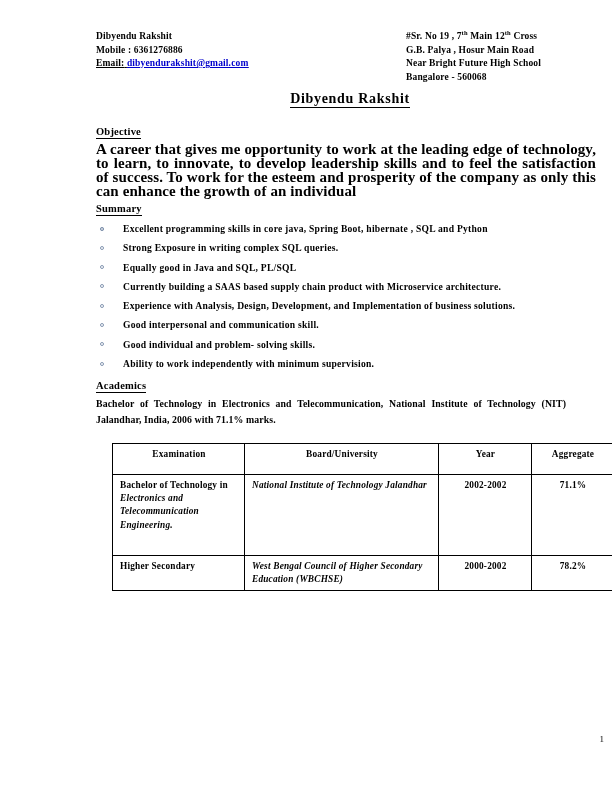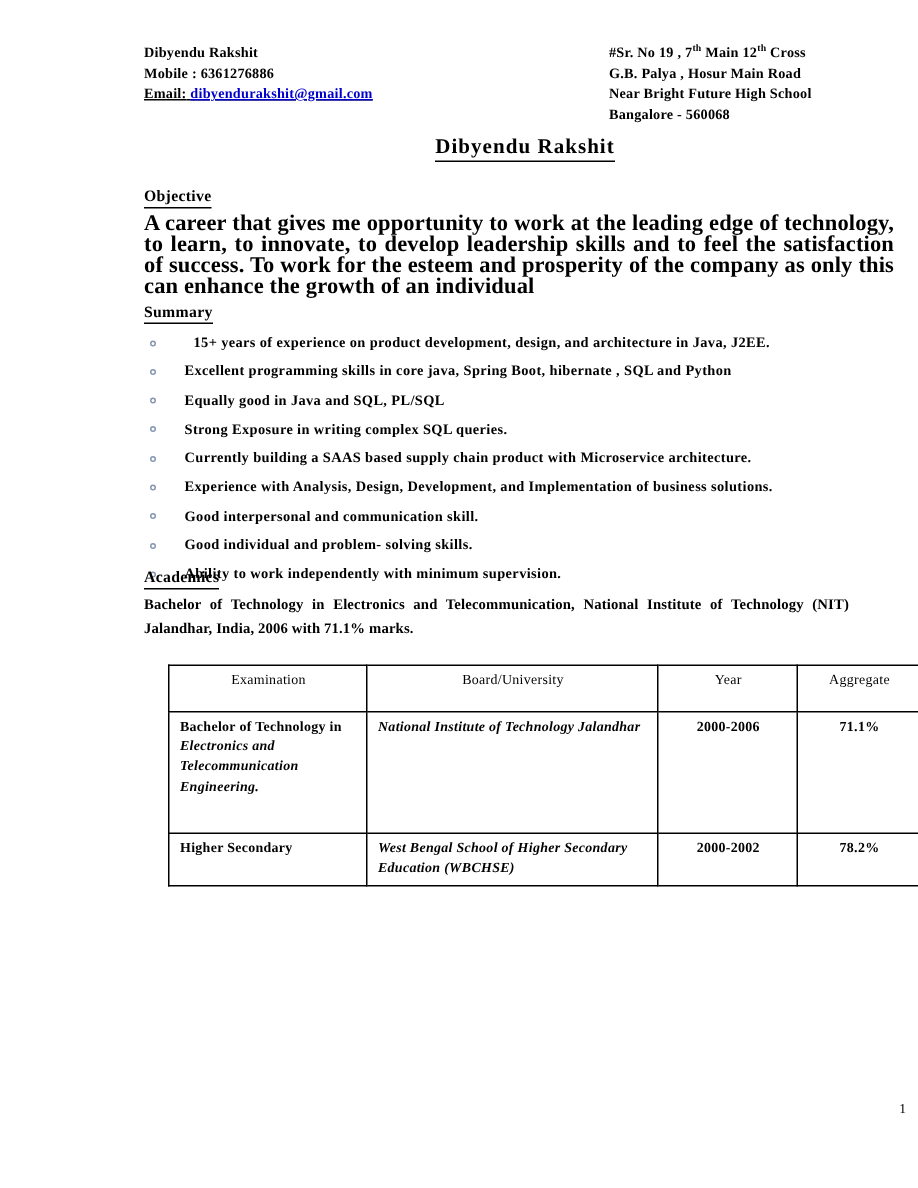--- a/index.html
+++ b/index.html
@@ -151,21 +151,21 @@
   .edu-table td, .edu-table th {
     border: 1px solid #000;
     vertical-align: top;
     padding: 4px 6px 4px 7px;
     font-size: 9.3px;
     line-height: 13.2px;
     letter-spacing: 0.2px;
   }
   .edu-table th {
     text-align: center;
-    font-weight: normal;
+    font-weight: bold;
     height: 22px;
     vertical-align: top;
     padding-top: 4px;
   }
   .col-exam   { width: 118px; }
   .col-board  { width: 180px; }
   .col-year   { width: 79px;  }
   .col-agg    { width: 68px;  }
 
   .cell-exam { font-weight: bold; }
@@ -218,24 +218,24 @@
 
   <div class="section-heading" style="top:126px;">
     <span>Objective</span>
   </div>
   <div class="objective-body">A career that gives me opportunity to work at the leading edge of technology, to learn, to innovate, to develop leadership skills and to feel the satisfaction of success. To work for the esteem and prosperity of the company as only this can enhance the growth of an individual</div>
 
   <div class="section-heading" style="top:203px;">
     <span>Summary</span>
   </div>
   <ul class="summary-list">
-    <li class="indent-extra"><span class="bullet"></span><span>15+ years of experience on product development, design, and architecture in Java, J2EE.</span></li>
+    <li class="indent-extra"><span class="bullet"></span></li>
     <li><span class="bullet"></span><span>Excellent programming skills in core java, Spring Boot, hibernate , SQL and Python</span></li>
+    <li><span class="bullet"></span><span>Strong Exposure in writing complex SQL queries.</span></li>
     <li><span class="bullet"></span><span>Equally good in Java and SQL, PL/SQL</span></li>
-    <li><span class="bullet"></span><span>Strong Exposure in writing complex SQL queries.</span></li>
     <li><span class="bullet"></span><span>Currently building a SAAS based supply chain product with Microservice architecture.</span></li>
     <li><span class="bullet"></span><span>Experience with Analysis, Design, Development, and Implementation of business solutions.</span></li>
     <li><span class="bullet"></span><span>Good interpersonal and communication skill.</span></li>
     <li><span class="bullet"></span><span>Good individual and problem- solving skills.</span></li>
     <li><span class="bullet"></span><span>Ability to work independently with minimum supervision.</span></li>
   </ul>
 
   <div class="section-heading" style="top:380px;">
     <span>Academics</span>
   </div>
@@ -247,26 +247,26 @@
         <th class="col-exam">Examination</th>
         <th class="col-board">Board/University</th>
         <th class="col-year">Year</th>
         <th class="col-agg">Aggregate</th>
       </tr>
     </thead>
     <tbody>
       <tr class="row-degree">
         <td class="cell-exam"><span>Bachelor of Technology in </span><span class="ital">Electronics and Telecommunication Engineering.</span></td>
         <td class="cell-board">National Institute of Technology Jalandhar</td>
-        <td class="cell-year">2000-2006</td>
+        <td class="cell-year">2002-2002</td>
         <td class="cell-agg">71.1%</td>
       </tr>
       <tr class="row-hs">
         <td class="cell-exam"><span>Higher Secondary</span><span class="ital"></span></td>
-        <td class="cell-board">West Bengal School of Higher Secondary Education (WBCHSE)</td>
+        <td class="cell-board">West Bengal Council of Higher Secondary Education (WBCHSE)</td>
         <td class="cell-year">2000-2002</td>
         <td class="cell-agg">78.2%</td>
       </tr>
     </tbody>
   </table>
 
   <div class="page-number">1</div>
 
 </div>
 

